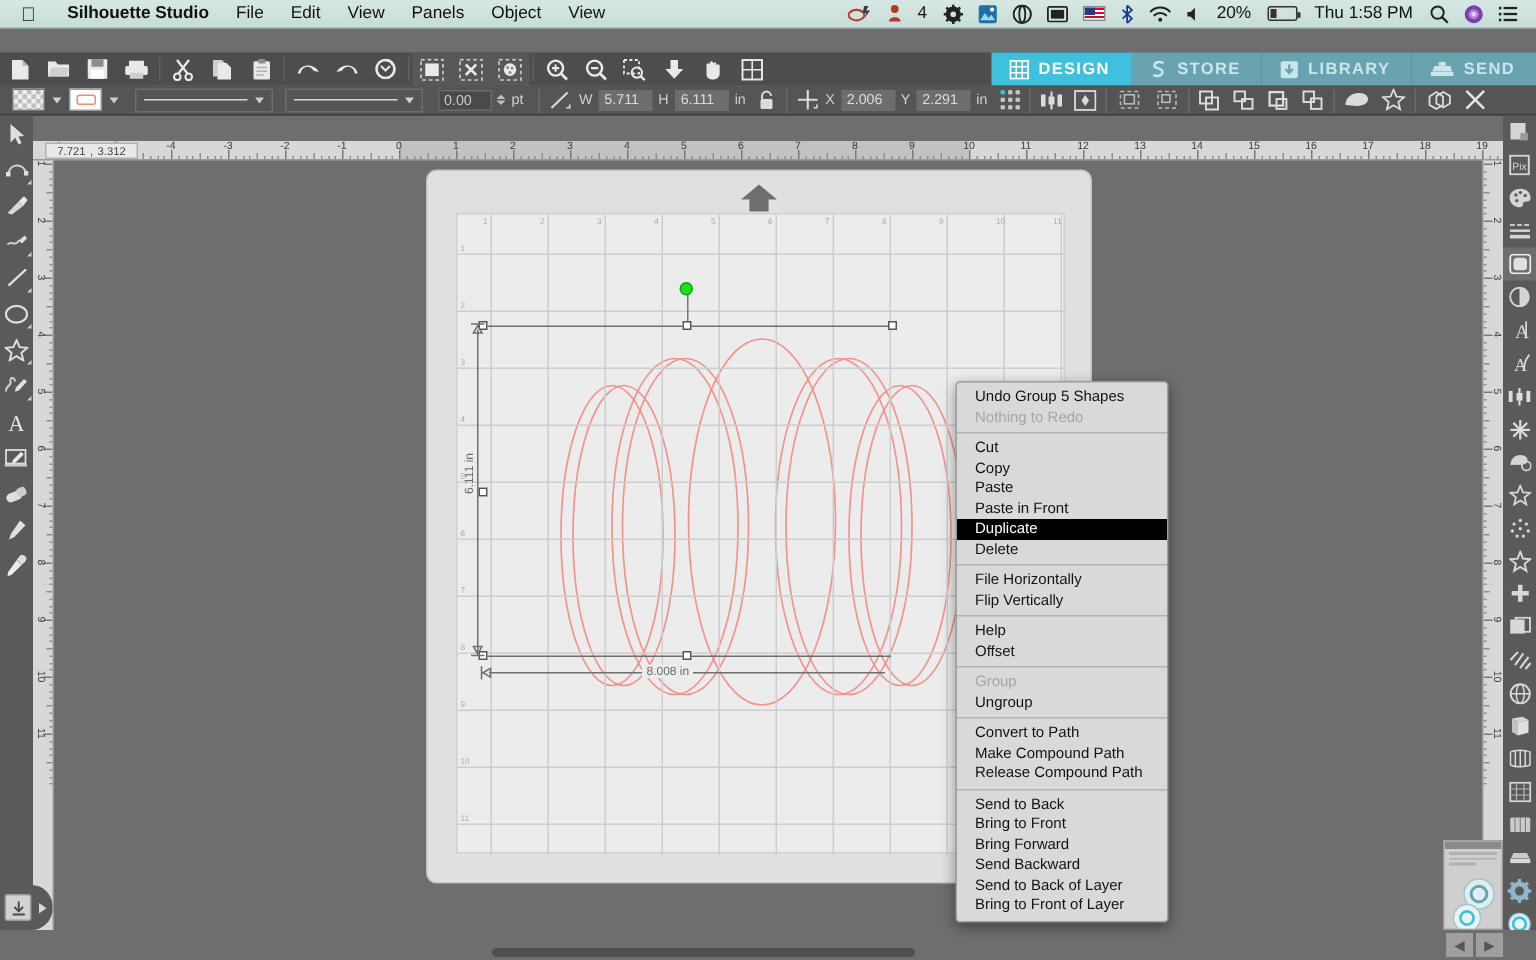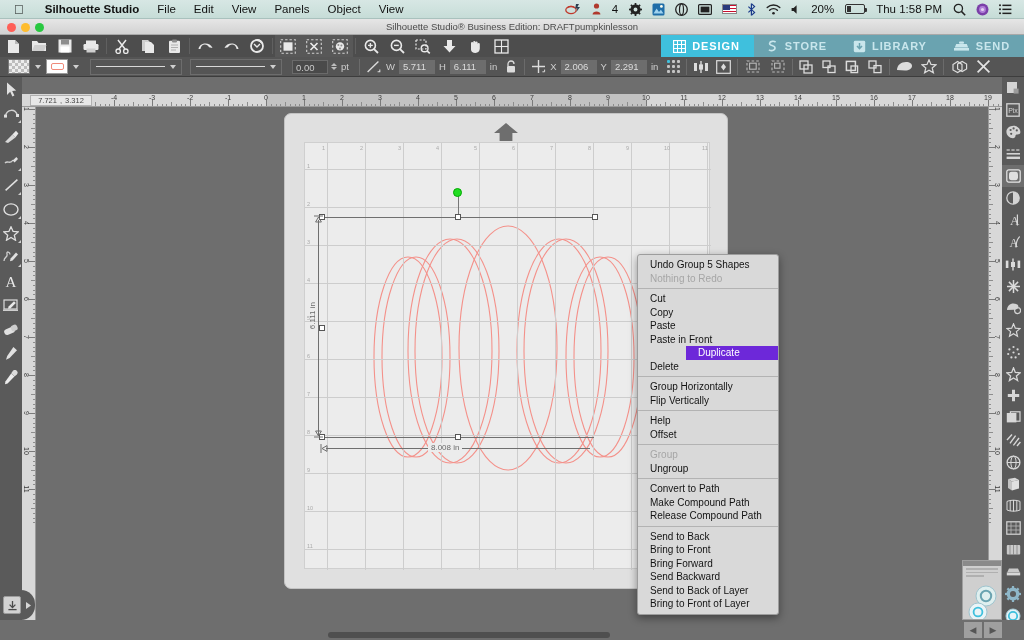--- a/index.html
+++ b/index.html
@@ -169,21 +169,21 @@
 
   
   .ctxmenu {
     position:absolute; left:637px; top:254px; width:142px;
     background:#d9d9d9; border:1px solid #9d9d9d; border-radius:3px;
     box-shadow:0 3px 9px rgba(0,0,0,.4); padding:3px 0; z-index:40;
   }
   .ctxitem { height:13.5px; line-height:13.5px; padding:0 8px 0 12px; font-size:10px; color:#131313;
     white-space:nowrap; }
   .ctxitem.disabled { color:#a6a6a6; }
-  .ctxitem.sel { background:#6d28d9; color:#fff;margin-left:48px; }
+  .ctxitem.sel { background:#000000; color:#fff; }
   .ctxsep { height:1px; background:#b3b3b3; margin:3px 0; }
 
   
   .statusbtm { position:absolute; left:0; top:620px; width:1024px; height:20px; background:#6e6e6e; }
   .panel-toggle { position:absolute; left:3px; top:596px; width:18px; height:18px; background:#d2d2d2;
     border:1px solid #9c9c9c; border-radius:2px; display:flex; align-items:center; justify-content:center;}
   .panel-arrow { position:absolute; left:21px; top:590px; width:14px; height:30px; background:#5a5a5a;
     border-radius:0 14px 14px 0; display:flex; align-items:center; justify-content:center;}
   .hscroll { position:absolute; left:328px; top:632px; width:282px; height:6px; background:#4f4f4f; border-radius:3px;}
   .navbtns { position:absolute; left:964px; top:622px; display:flex; gap:2px; }
@@ -312,28 +312,20 @@
             <circle cx="1" cy="5.3" r="1"></circle>
               <rect x="3.4" y="4.6" width="9" height="1.5"></rect>
             <circle cx="1" cy="9.3" r="1"></circle>
               <rect x="3.4" y="8.6" width="9" height="1.5"></rect>
           </g>
         </svg>
       </span>
     </div>
   </div>
 
-  <div class="titlebar">
-    <div class="traffic">
-      <span style="background:#ff5f57"></span>
-      <span style="background:#febc2e"></span>
-      <span style="background:#28c840"></span>
-    </div>
-    <div class="wt">Silhouette Studio® Business Edition: DRAFTpumpkinlesson</div>
-  </div>
 
   <div class="toolbar1">
     <div class="tb-grp">
       <div class="tb-btn">
         <svg class="svgic" width="13" height="15" viewBox="0 0 13 15">
             <path d="M1 1h7l4 4v9H1z" fill="#e9e9e9"></path>
             <path d="M8 1v4h4" fill="#b9b9b9"></path>
           </svg>
         </div>
       <div class="tb-btn">
@@ -1474,21 +1466,21 @@
       <div class="ctxitem">Undo Group 5 Shapes</div>
       <div class="ctxitem disabled">Nothing to Redo</div>
       <div class="ctxsep"></div>
       <div class="ctxitem">Cut</div>
       <div class="ctxitem">Copy</div>
       <div class="ctxitem">Paste</div>
       <div class="ctxitem">Paste in Front</div>
       <div class="ctxitem sel">Duplicate</div>
       <div class="ctxitem">Delete</div>
       <div class="ctxsep"></div>
-      <div class="ctxitem">Group Horizontally</div>
+      <div class="ctxitem">File Horizontally</div>
       <div class="ctxitem">Flip Vertically</div>
       <div class="ctxsep"></div>
       <div class="ctxitem">Help</div>
       <div class="ctxitem">Offset</div>
       <div class="ctxsep"></div>
       <div class="ctxitem disabled">Group</div>
       <div class="ctxitem">Ungroup</div>
       <div class="ctxsep"></div>
       <div class="ctxitem">Convert to Path</div>
       <div class="ctxitem">Make Compound Path</div>

